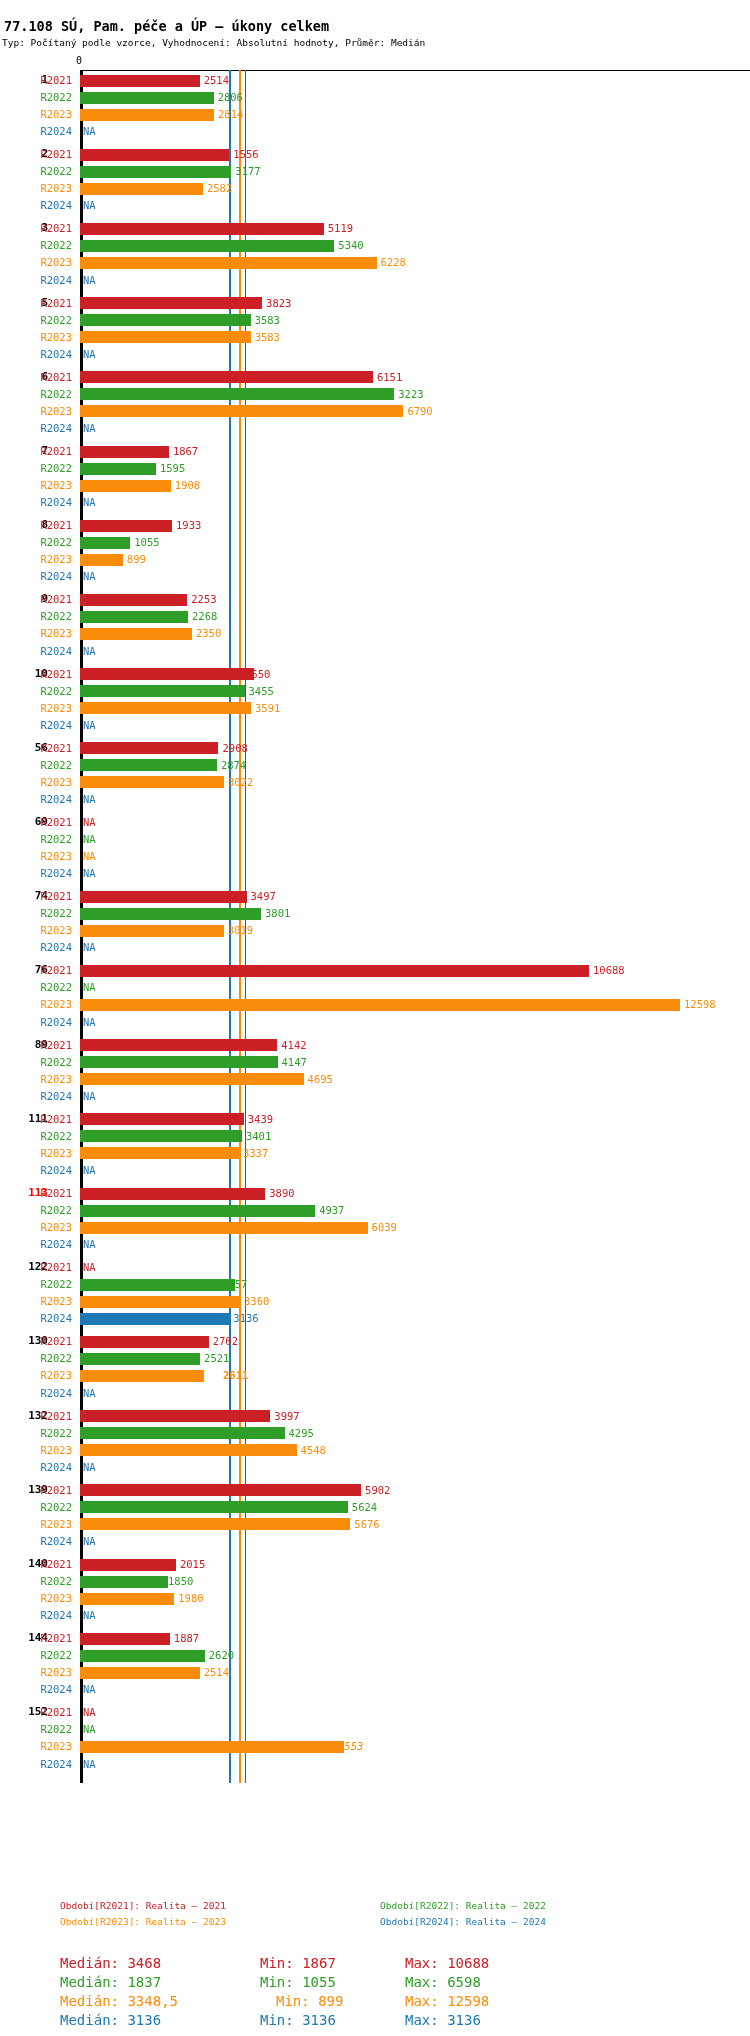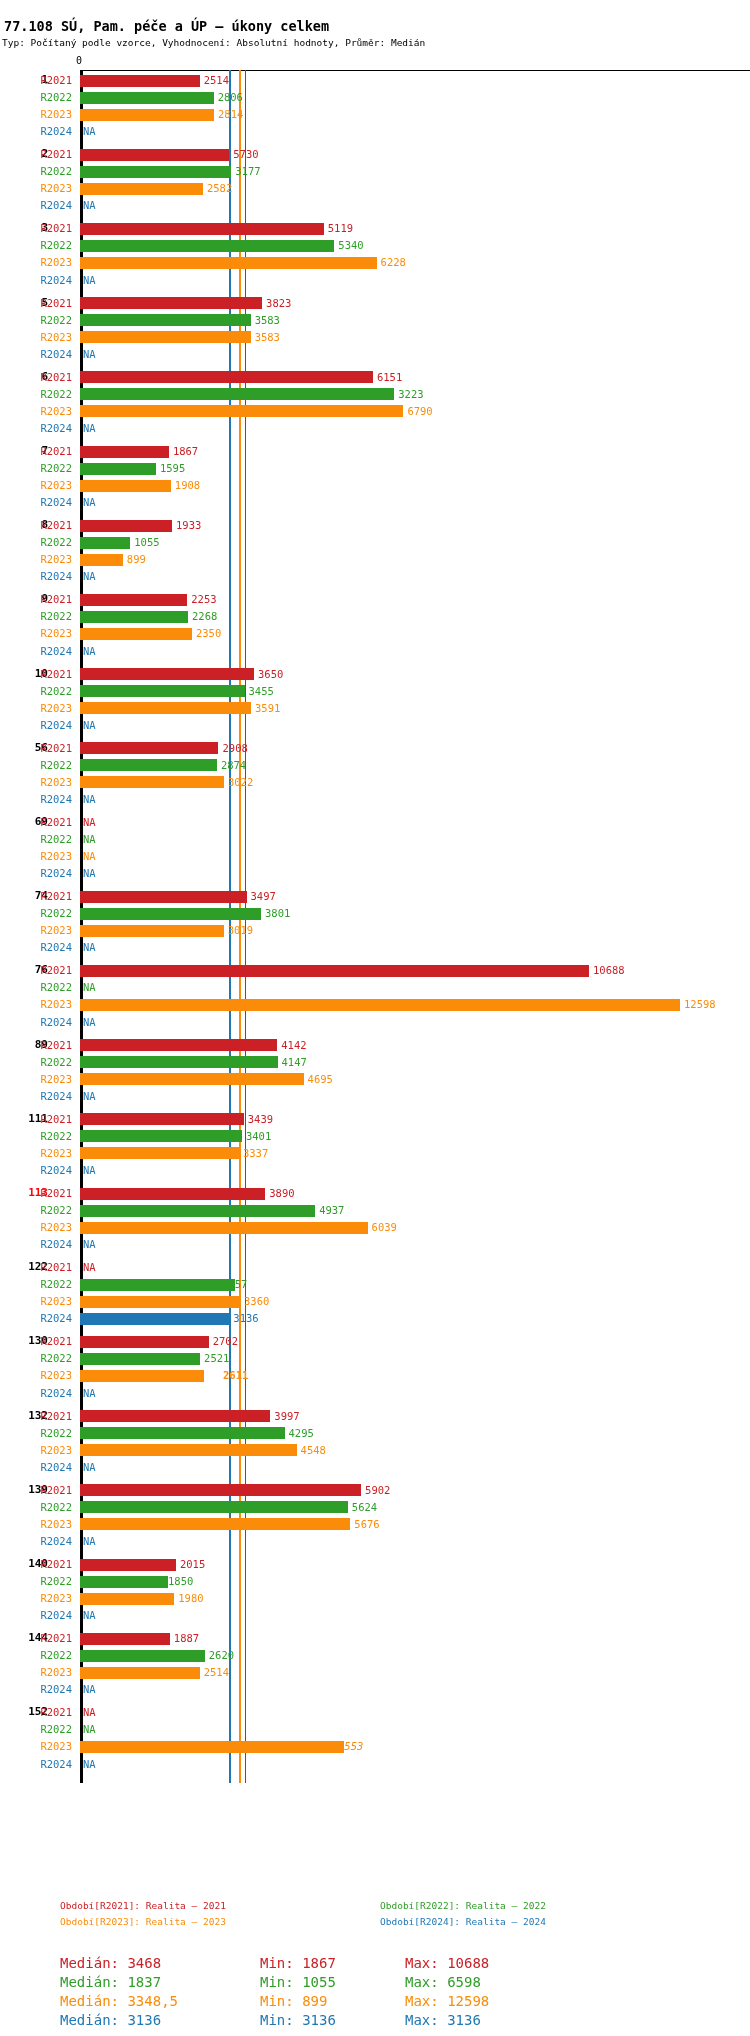--- a/index.html
+++ b/index.html
@@ -90,21 +90,21 @@
         <div class="row" style="top: 51.15px;">
           <div class="row-lab" style="color: rgb(31, 120, 180);">R2024</div>
           <div class="na" style="color: rgb(31, 120, 180);">NA</div>
         </div>
       </div>
       <div class="grp" style="top: 91.2px; height: 68.2px;">
         <div class="grp-num" style="top: 1px;">2</div>
         <div class="row" style="top: 0px;">
           <div class="row-lab" style="color: rgb(203, 32, 38);">R2021</div>
           <div class="bar" style="width: 149.262px; background: rgb(203, 32, 38);"></div>
-          <div class="bar-val" style="left: 233.262px; color: rgb(203, 32, 38);">5730</div>
+          <div class="bar-val" style="left: 233.262px; color: rgb(203, 32, 38);">1556</div>
         </div>
         <div class="row" style="top: 17.05px;">
           <div class="row-lab" style="color: rgb(47, 158, 40);">R2022</div>
           <div class="bar" style="width: 151.31px; background: rgb(47, 158, 40);"></div>
           <div class="bar-val" style="left: 235.31px; color: rgb(47, 158, 40);">3177</div>
         </div>
         <div class="row" style="top: 34.1px;">
           <div class="row-lab" style="color: rgb(251, 140, 9);">R2023</div>
           <div class="bar" style="width: 122.972px; background: rgb(251, 140, 9);"></div>
           <div class="bar-val" style="left: 206.972px; color: rgb(251, 140, 9);">2582</div>
@@ -244,21 +244,21 @@
         <div class="row" style="top: 51.15px;">
           <div class="row-lab" style="color: rgb(31, 120, 180);">R2024</div>
           <div class="na" style="color: rgb(31, 120, 180);">NA</div>
         </div>
       </div>
       <div class="grp" style="top: 610.6px; height: 68.2px;">
         <div class="grp-num" style="top: 1px;">10</div>
         <div class="row" style="top: 0px;">
           <div class="row-lab" style="color: rgb(203, 32, 38);">R2021</div>
           <div class="bar" style="width: 173.837px; background: rgb(203, 32, 38);"></div>
-          <div class="bar-val" style="left: 258px; color: rgb(203, 32, 38);">3650</div>
+          <div class="bar-val" style="left: 245px; color: rgb(203, 32, 38);">3650</div>
         </div>
         <div class="row" style="top: 17.05px;">
           <div class="row-lab" style="color: rgb(47, 158, 40);">R2022</div>
           <div class="bar" style="width: 164.55px; background: rgb(47, 158, 40);"></div>
           <div class="bar-val" style="left: 248.55px; color: rgb(47, 158, 40);">3455</div>
         </div>
         <div class="row" style="top: 34.1px;">
           <div class="row-lab" style="color: rgb(251, 140, 9);">R2023</div>
           <div class="bar" style="width: 171.027px; background: rgb(251, 140, 9);"></div>
           <div class="bar-val" style="left: 255.027px; color: rgb(251, 140, 9);">3591</div>
@@ -579,20 +579,20 @@
       <div class="lg-item" style="left: 380px; top: 16px; color: rgb(31, 120, 180);">Období[R2024]: Realita – 2024</div>
     </div>
   <div class="stats" id="stats">
       <div class="st-item" style="left: 60px; top: 0px; color: rgb(203, 32, 38);">Medián: 3468</div>
       <div class="st-item" style="left: 260px; top: 0px; color: rgb(203, 32, 38);">Min: 1867</div>
       <div class="st-item" style="left: 405px; top: 0px; color: rgb(203, 32, 38);">Max: 10688</div>
       <div class="st-item" style="left: 60px; top: 19px; color: rgb(47, 158, 40);">Medián: 1837</div>
       <div class="st-item" style="left: 260px; top: 19px; color: rgb(47, 158, 40);">Min: 1055</div>
       <div class="st-item" style="left: 405px; top: 19px; color: rgb(47, 158, 40);">Max: 6598</div>
       <div class="st-item" style="left: 60px; top: 38px; color: rgb(251, 140, 9);">Medián: 3348,5</div>
-      <div class="st-item" style="left: 260px; top: 38px; color: rgb(251, 140, 9);">Min: 899</div>
+      <div class="st-item" style="left: 276px; top: 38px; color: rgb(251, 140, 9);">Min: 899</div>
       <div class="st-item" style="left: 405px; top: 38px; color: rgb(251, 140, 9);">Max: 12598</div>
       <div class="st-item" style="left: 60px; top: 57px; color: rgb(31, 120, 180);">Medián: 3136</div>
       <div class="st-item" style="left: 260px; top: 57px; color: rgb(31, 120, 180);">Min: 3136</div>
       <div class="st-item" style="left: 405px; top: 57px; color: rgb(31, 120, 180);">Max: 3136</div>
     </div>
 
 </div>
 
 </body></html>

